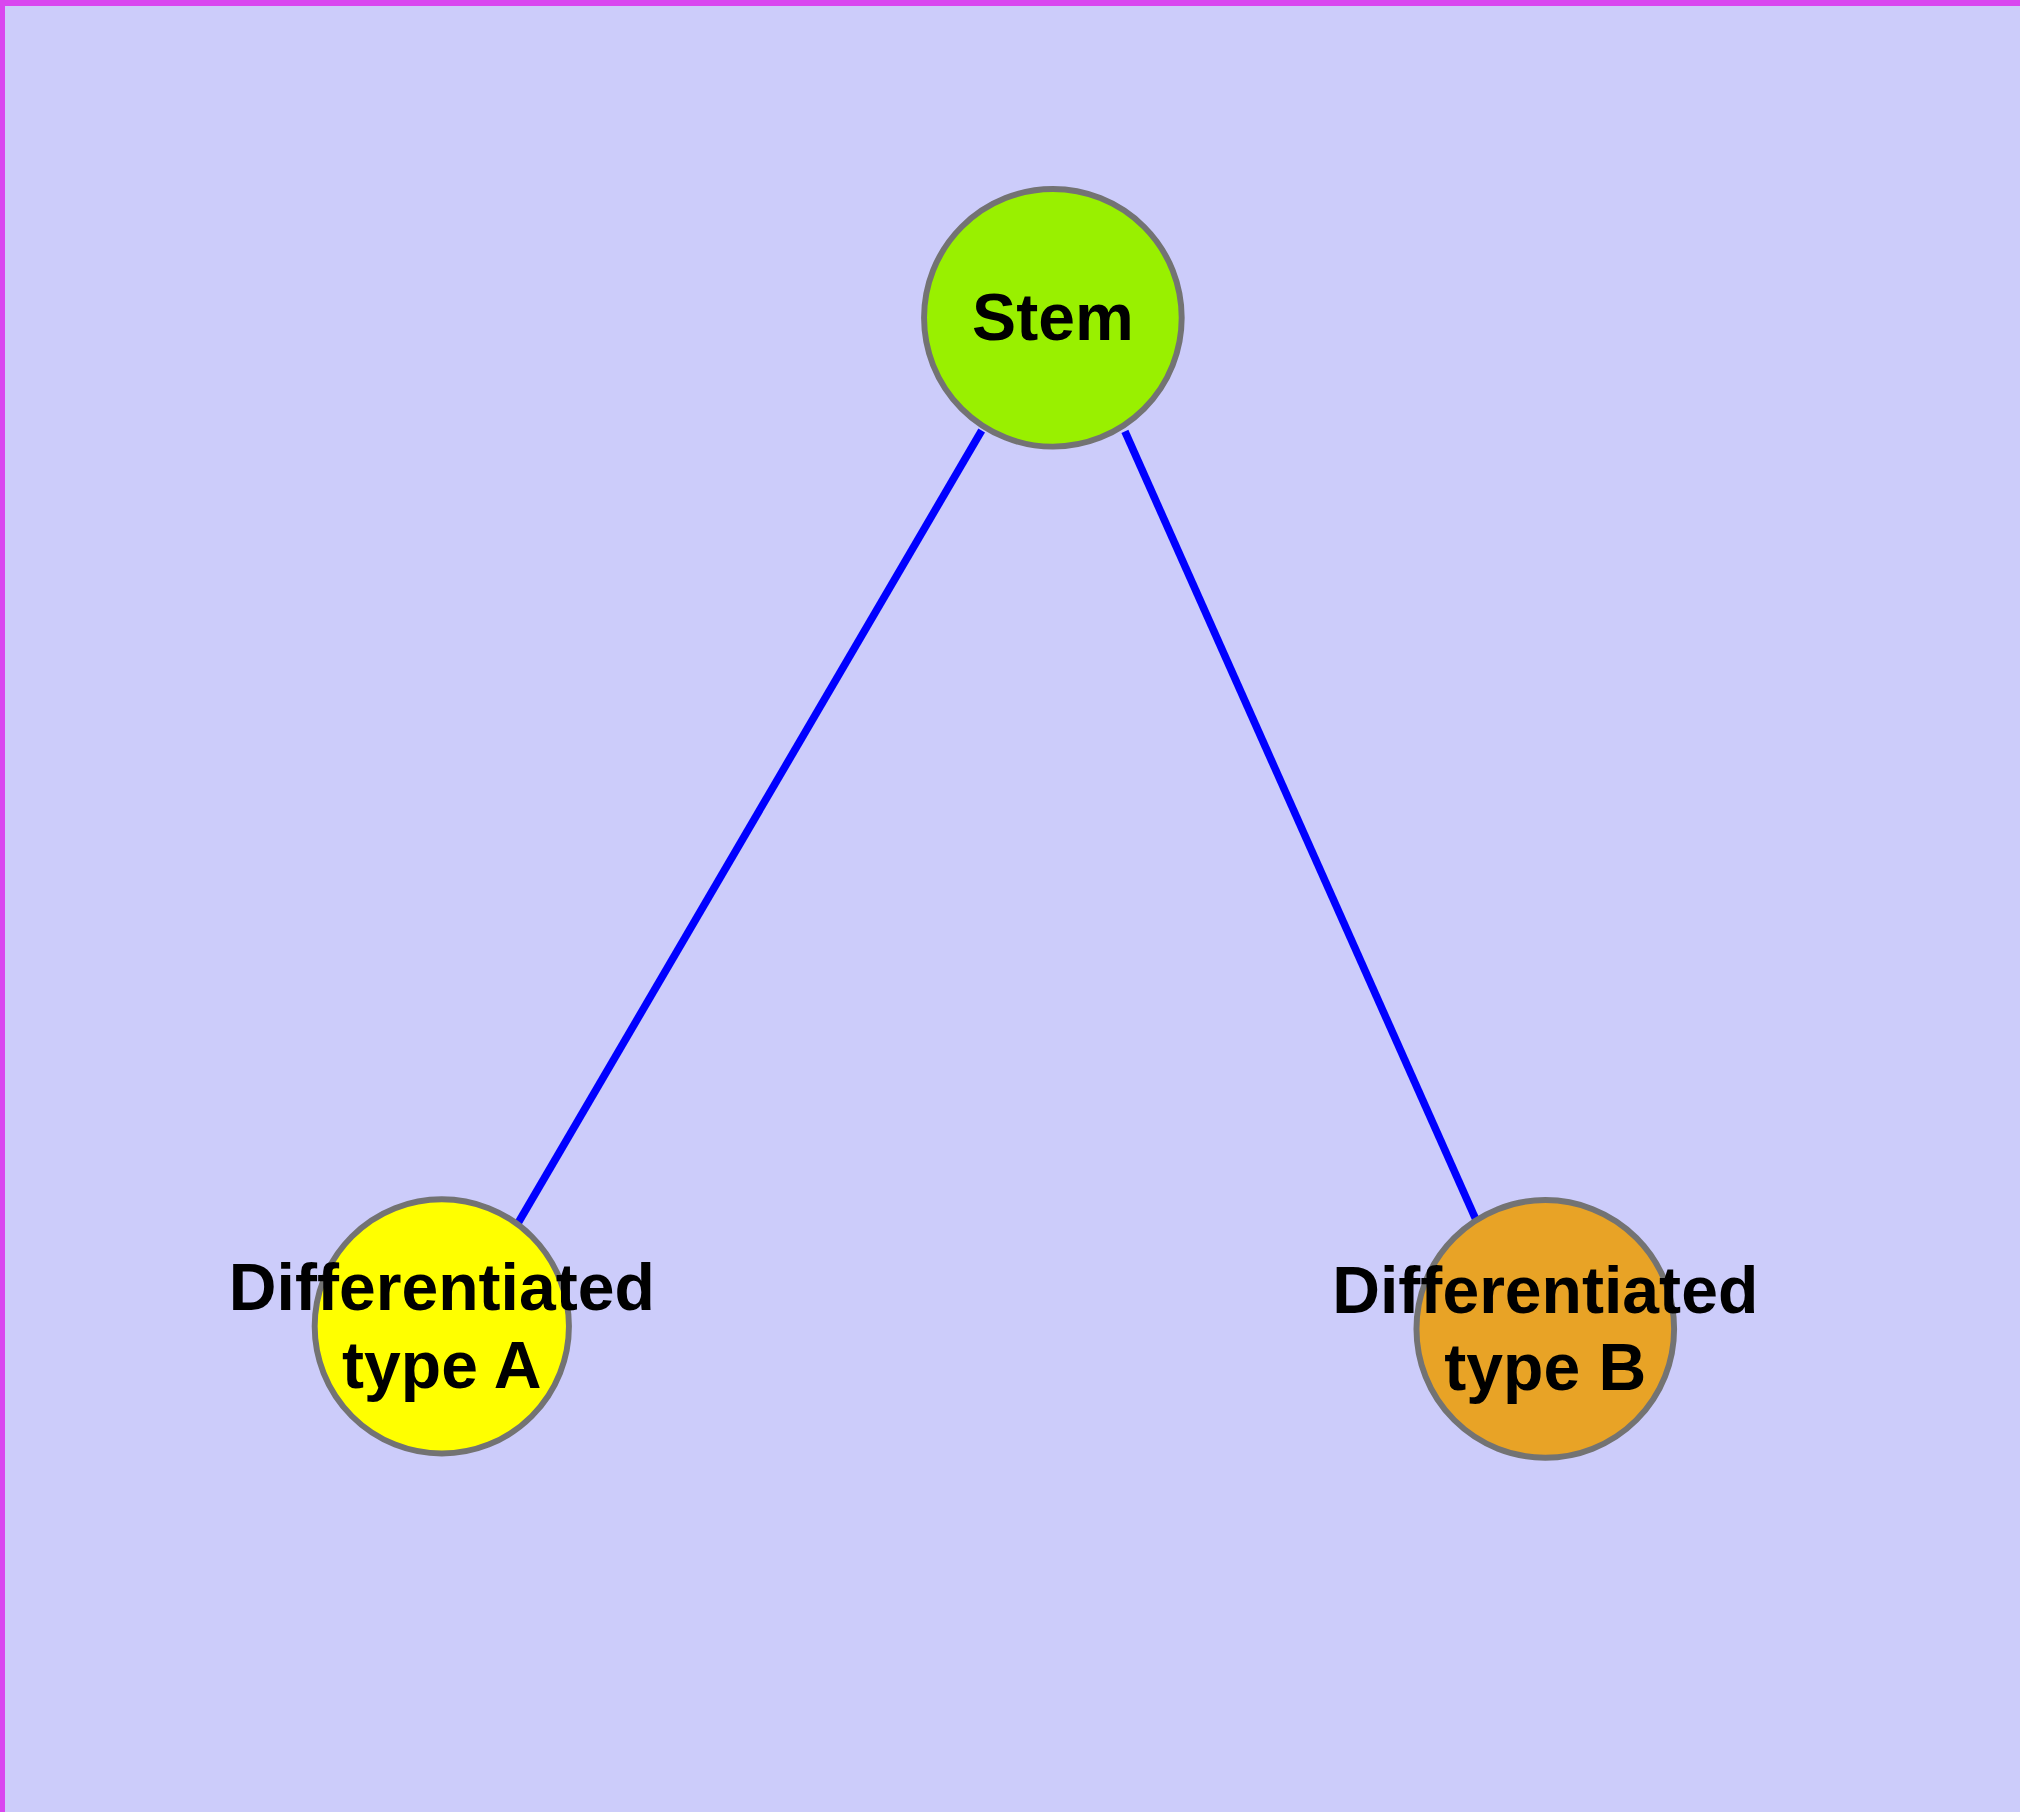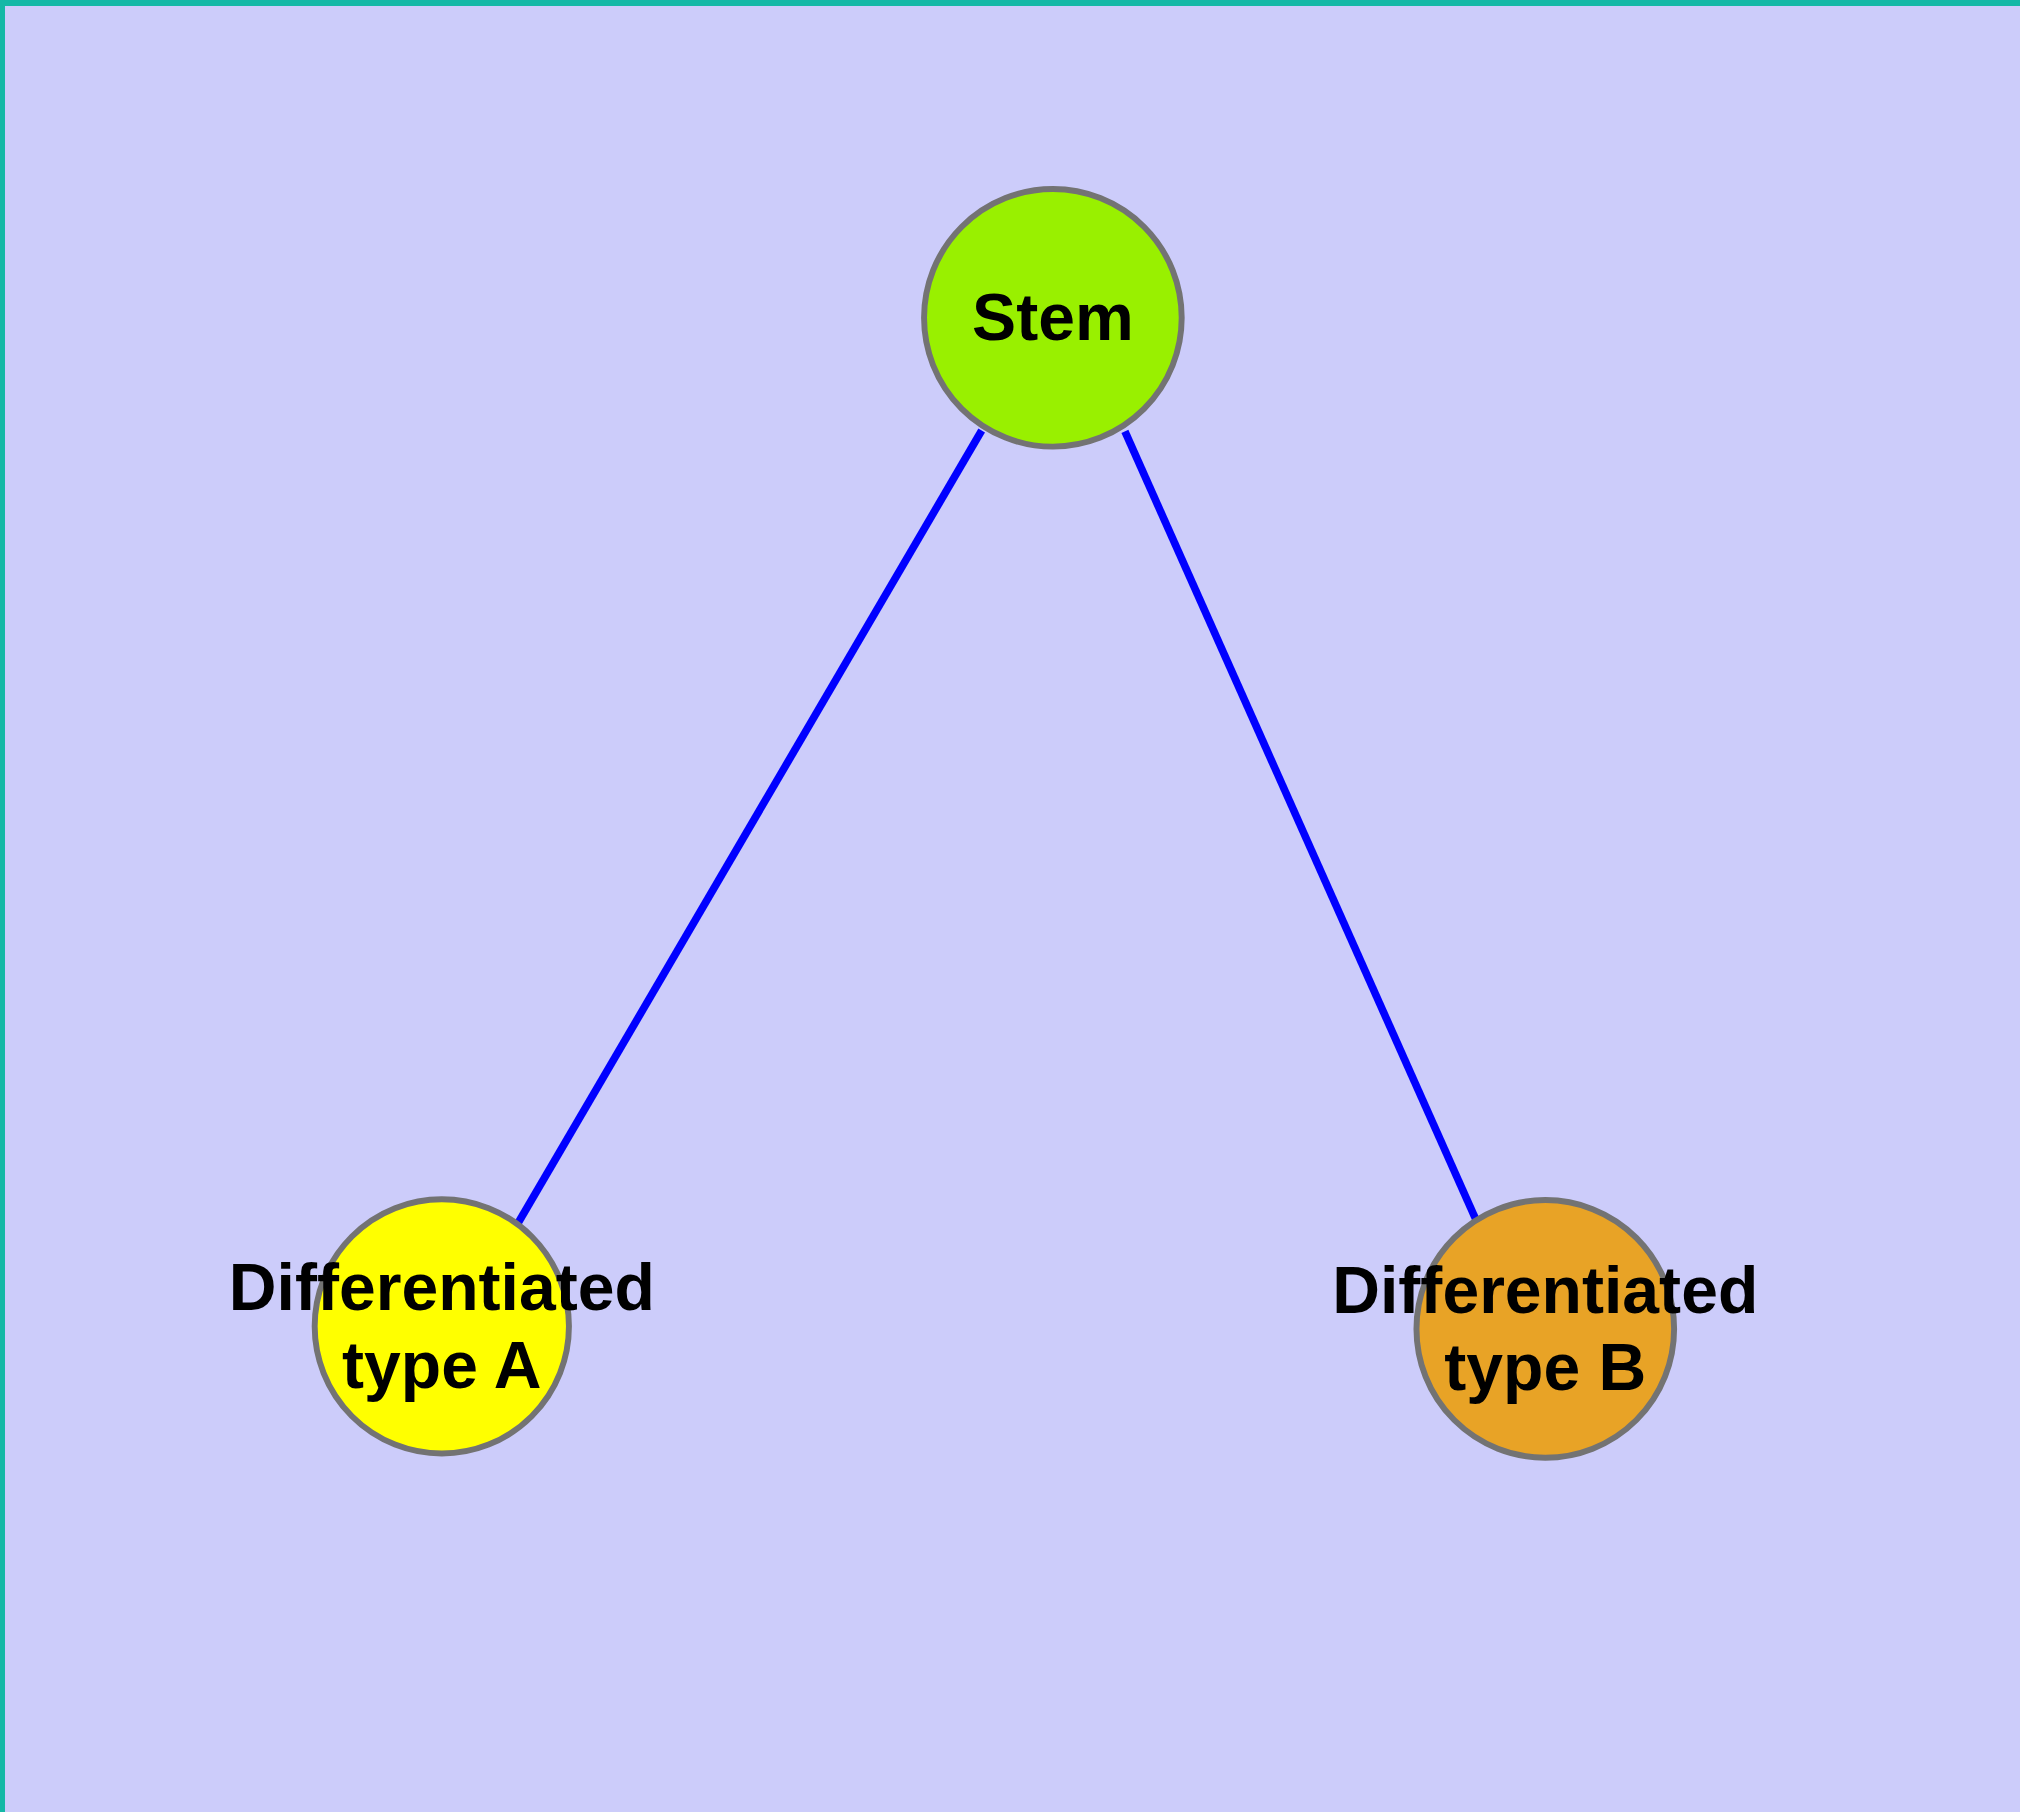--- a/index.html
+++ b/index.html
@@ -40,21 +40,21 @@
     font-weight: bold;
     fill: #000000;
     font-family: "Liberation Sans", "DejaVu Sans", sans-serif;
     text-anchor: middle;
     dominant-baseline: middle;
   }
 </style>
 </head>
 <body>
 
-<div id="canvas" style="background: #14b8a6;">
+<div id="canvas" style="background: #d946ef;">
   <div id="plot-area" style="background: rgb(204, 204, 250);"></div>
 
   <svg id="graph-svg" viewBox="0 0 2384 2138" xmlns="http://www.w3.org/2000/svg">
 
     <g id="edges-layer">
       <line x1="1158" y1="508" x2="611" y2="1443" stroke="#0000ff" stroke-width="9" stroke-linecap="butt"></line>
       <line x1="1327" y1="509" x2="1742" y2="1441" stroke="#0000ff" stroke-width="9" stroke-linecap="butt"></line>
     </g>
 
     <g id="nodes-layer">

